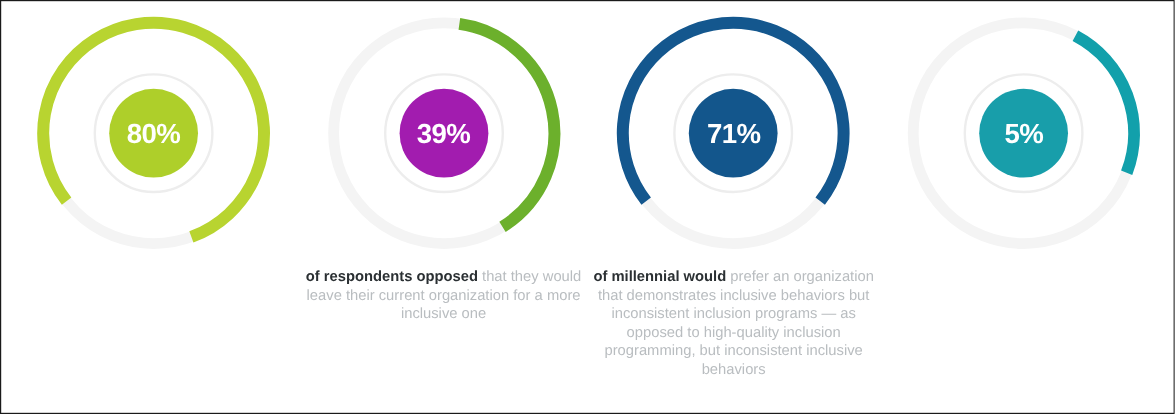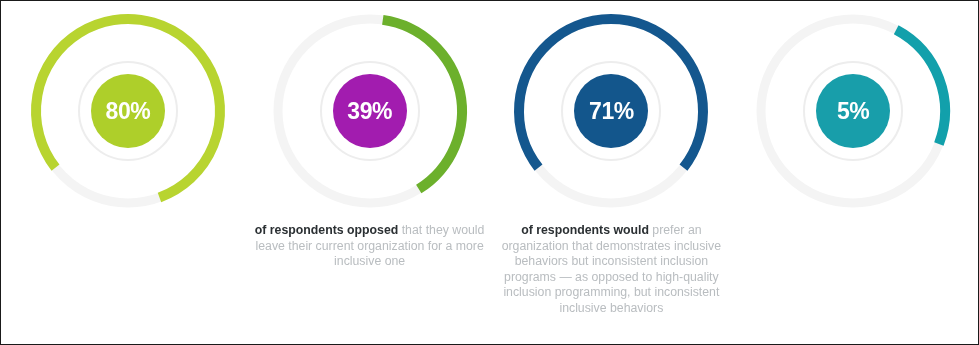--- a/index.html
+++ b/index.html
@@ -131,21 +131,21 @@
         <svg class="gauge-svg" viewBox="0 0 212 212">
           <circle class="track" cx="106" cy="106" r="92" fill="none" stroke="#f4f4f4" stroke-width="9"></circle>
           <circle class="inner-ring" cx="106" cy="106" r="49" fill="none" stroke="#ededed" stroke-width="2"></circle>
           <path class="arc" id="arc-2" fill="none" stroke-width="10" stroke-linecap="butt" d="M 33.50 162.64 A 92 92 0 1 1 178.50 162.64" stroke="#14578e"></path>
         </svg>
         <div class="gauge-center" id="center-2" style="background: rgb(19, 86, 140);">
           <span class="gauge-value">71%</span>
         </div>
       </div>
       <div class="caption">
-        <span class="lead">of respondents would</span><span class="body"> prefer an organization that demonstrates inclusive behaviors but inconsistent inclusion programs — as opposed to high-quality inclusion programming, but inconsistent inclusive behaviors</span><span class="emph"></span>
+        <span class="lead">of millennial would</span><span class="body"> prefer an organization that demonstrates inclusive behaviors but inconsistent inclusion programs — as opposed to high-quality inclusion programming, but inconsistent inclusive behaviors</span><span class="emph"></span>
       </div>
     </div>
 
     <div class="stat-card card-4">
       <div class="gauge-wrap">
         <svg class="gauge-svg" viewBox="0 0 212 212">
           <circle class="track" cx="106" cy="106" r="92" fill="none" stroke="#f4f4f4" stroke-width="9"></circle>
           <circle class="inner-ring" cx="106" cy="106" r="49" fill="none" stroke="#ededed" stroke-width="2"></circle>
           <path class="arc" id="arc-3" fill="none" stroke-width="10" stroke-linecap="butt" d="M 149.19 24.77 A 92 92 0 0 1 191.89 138.97" stroke="#12a0ab"></path>
         </svg>

